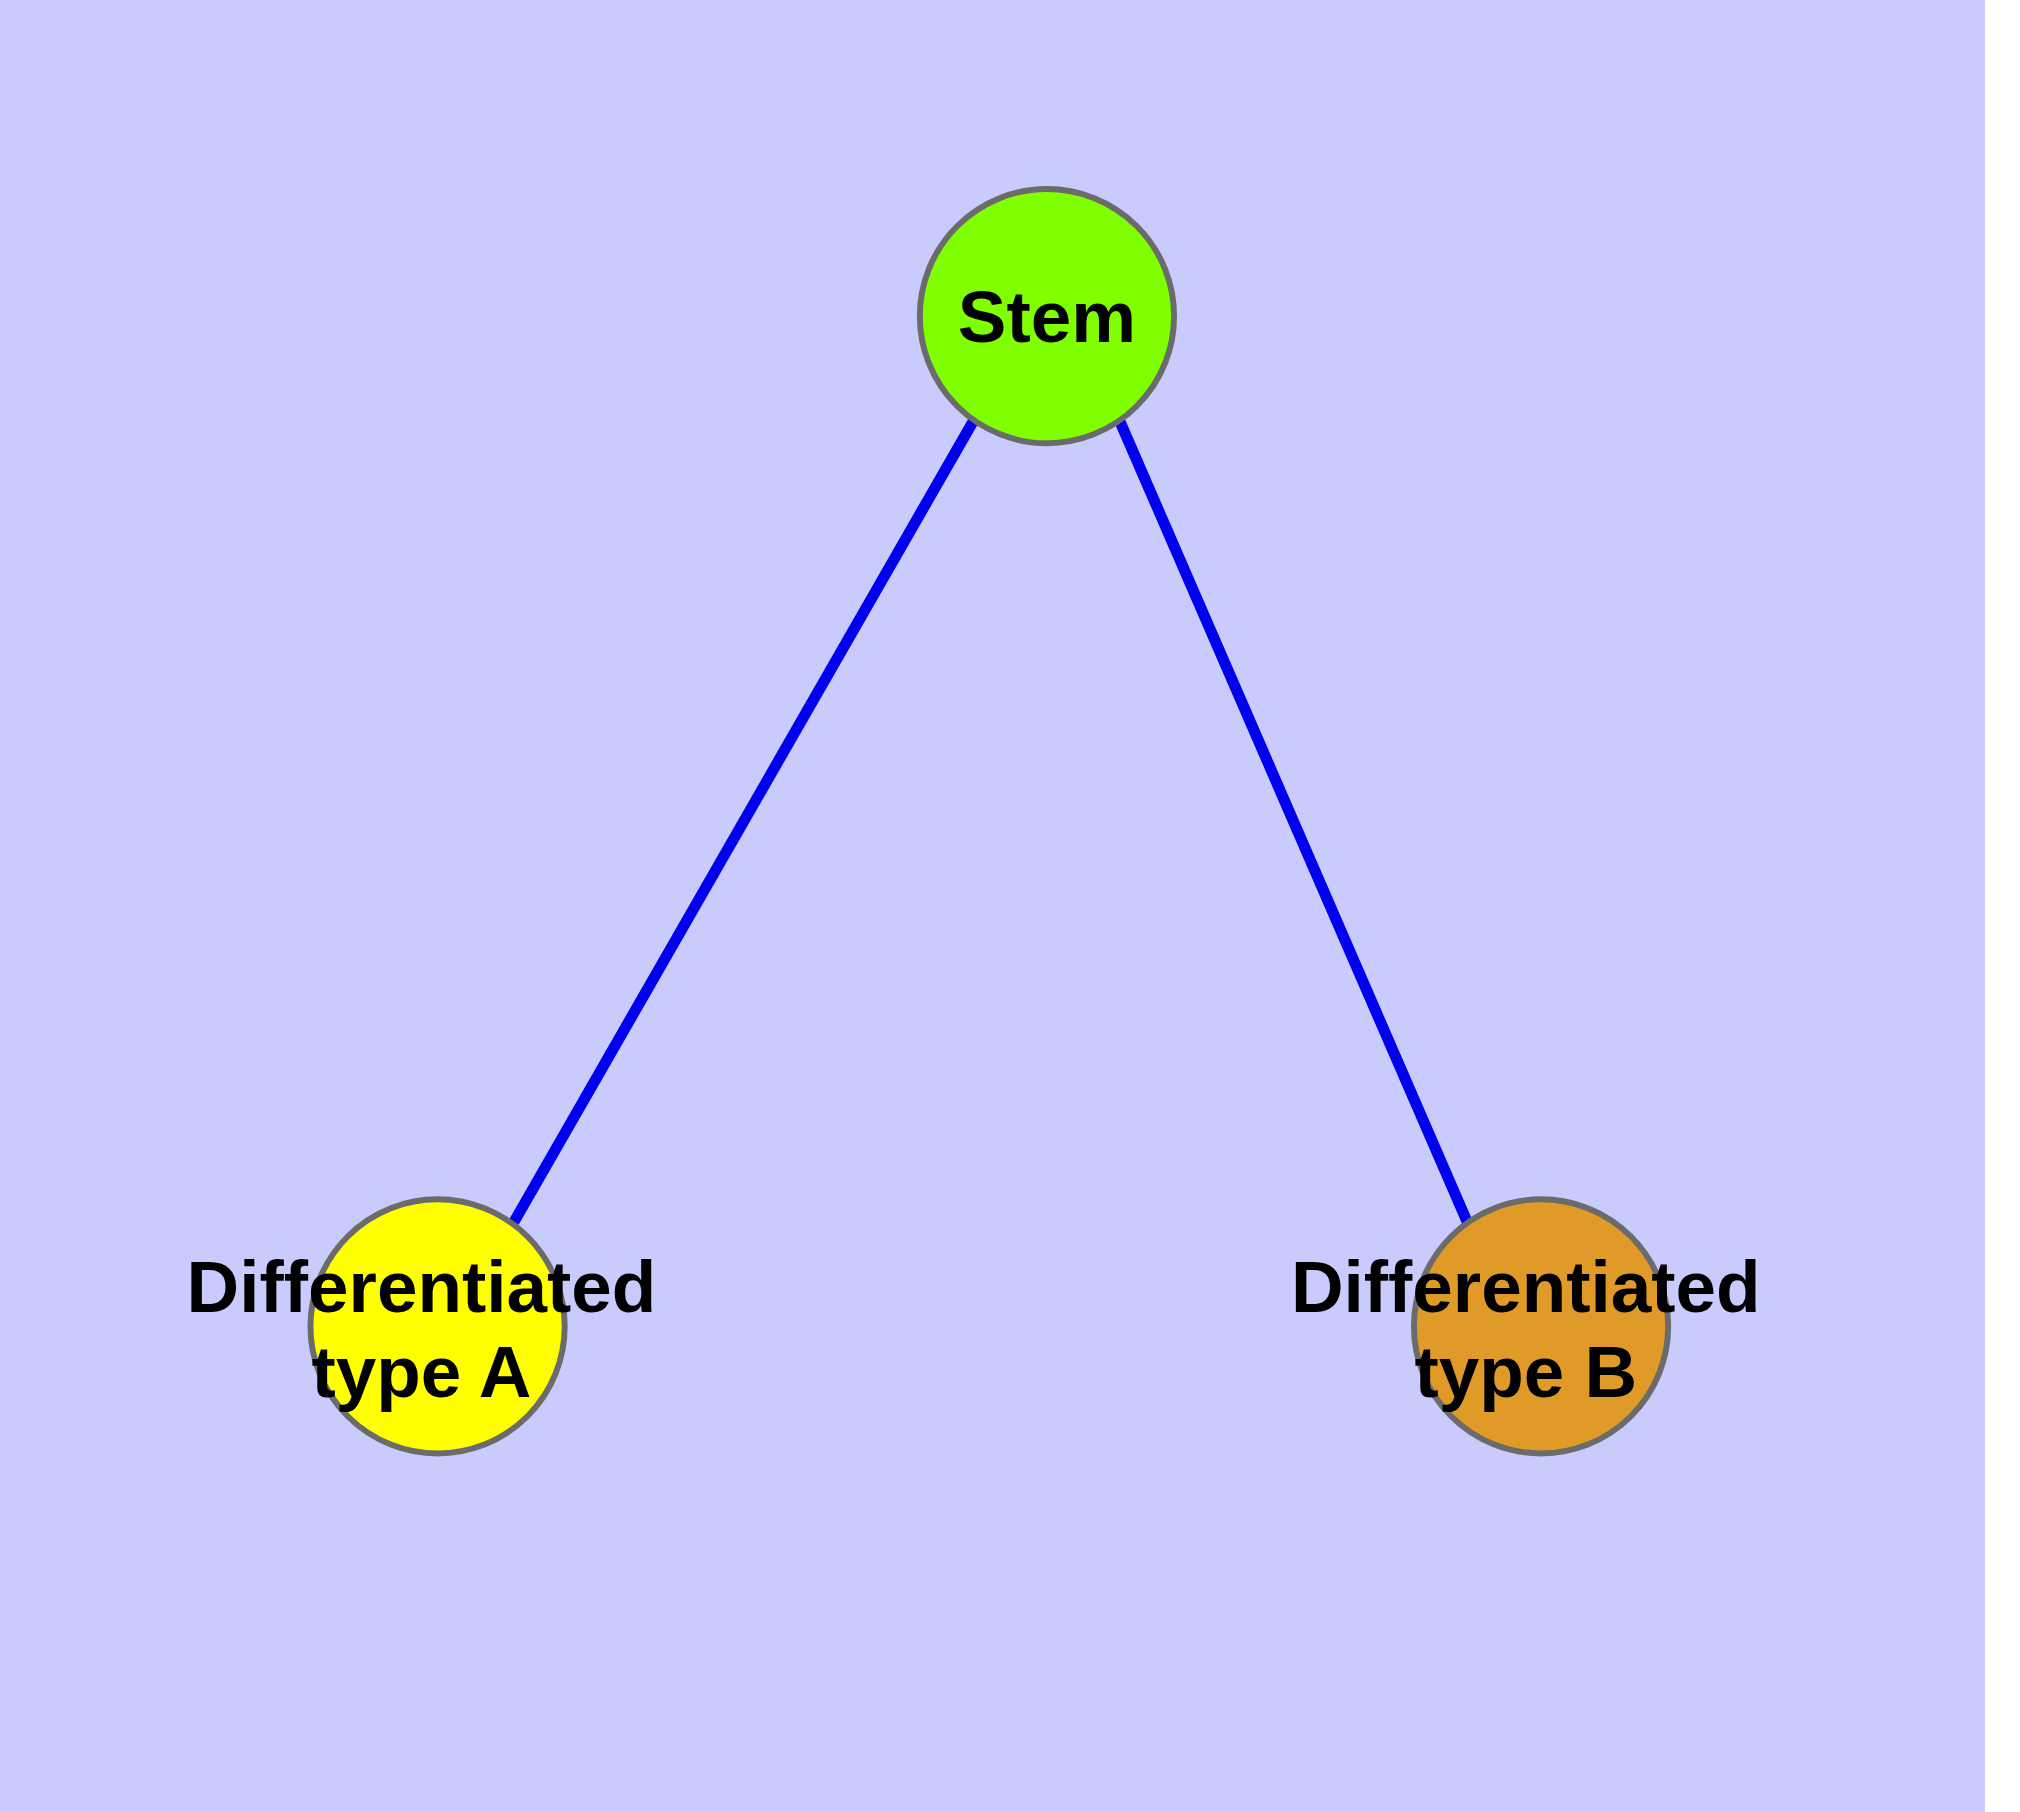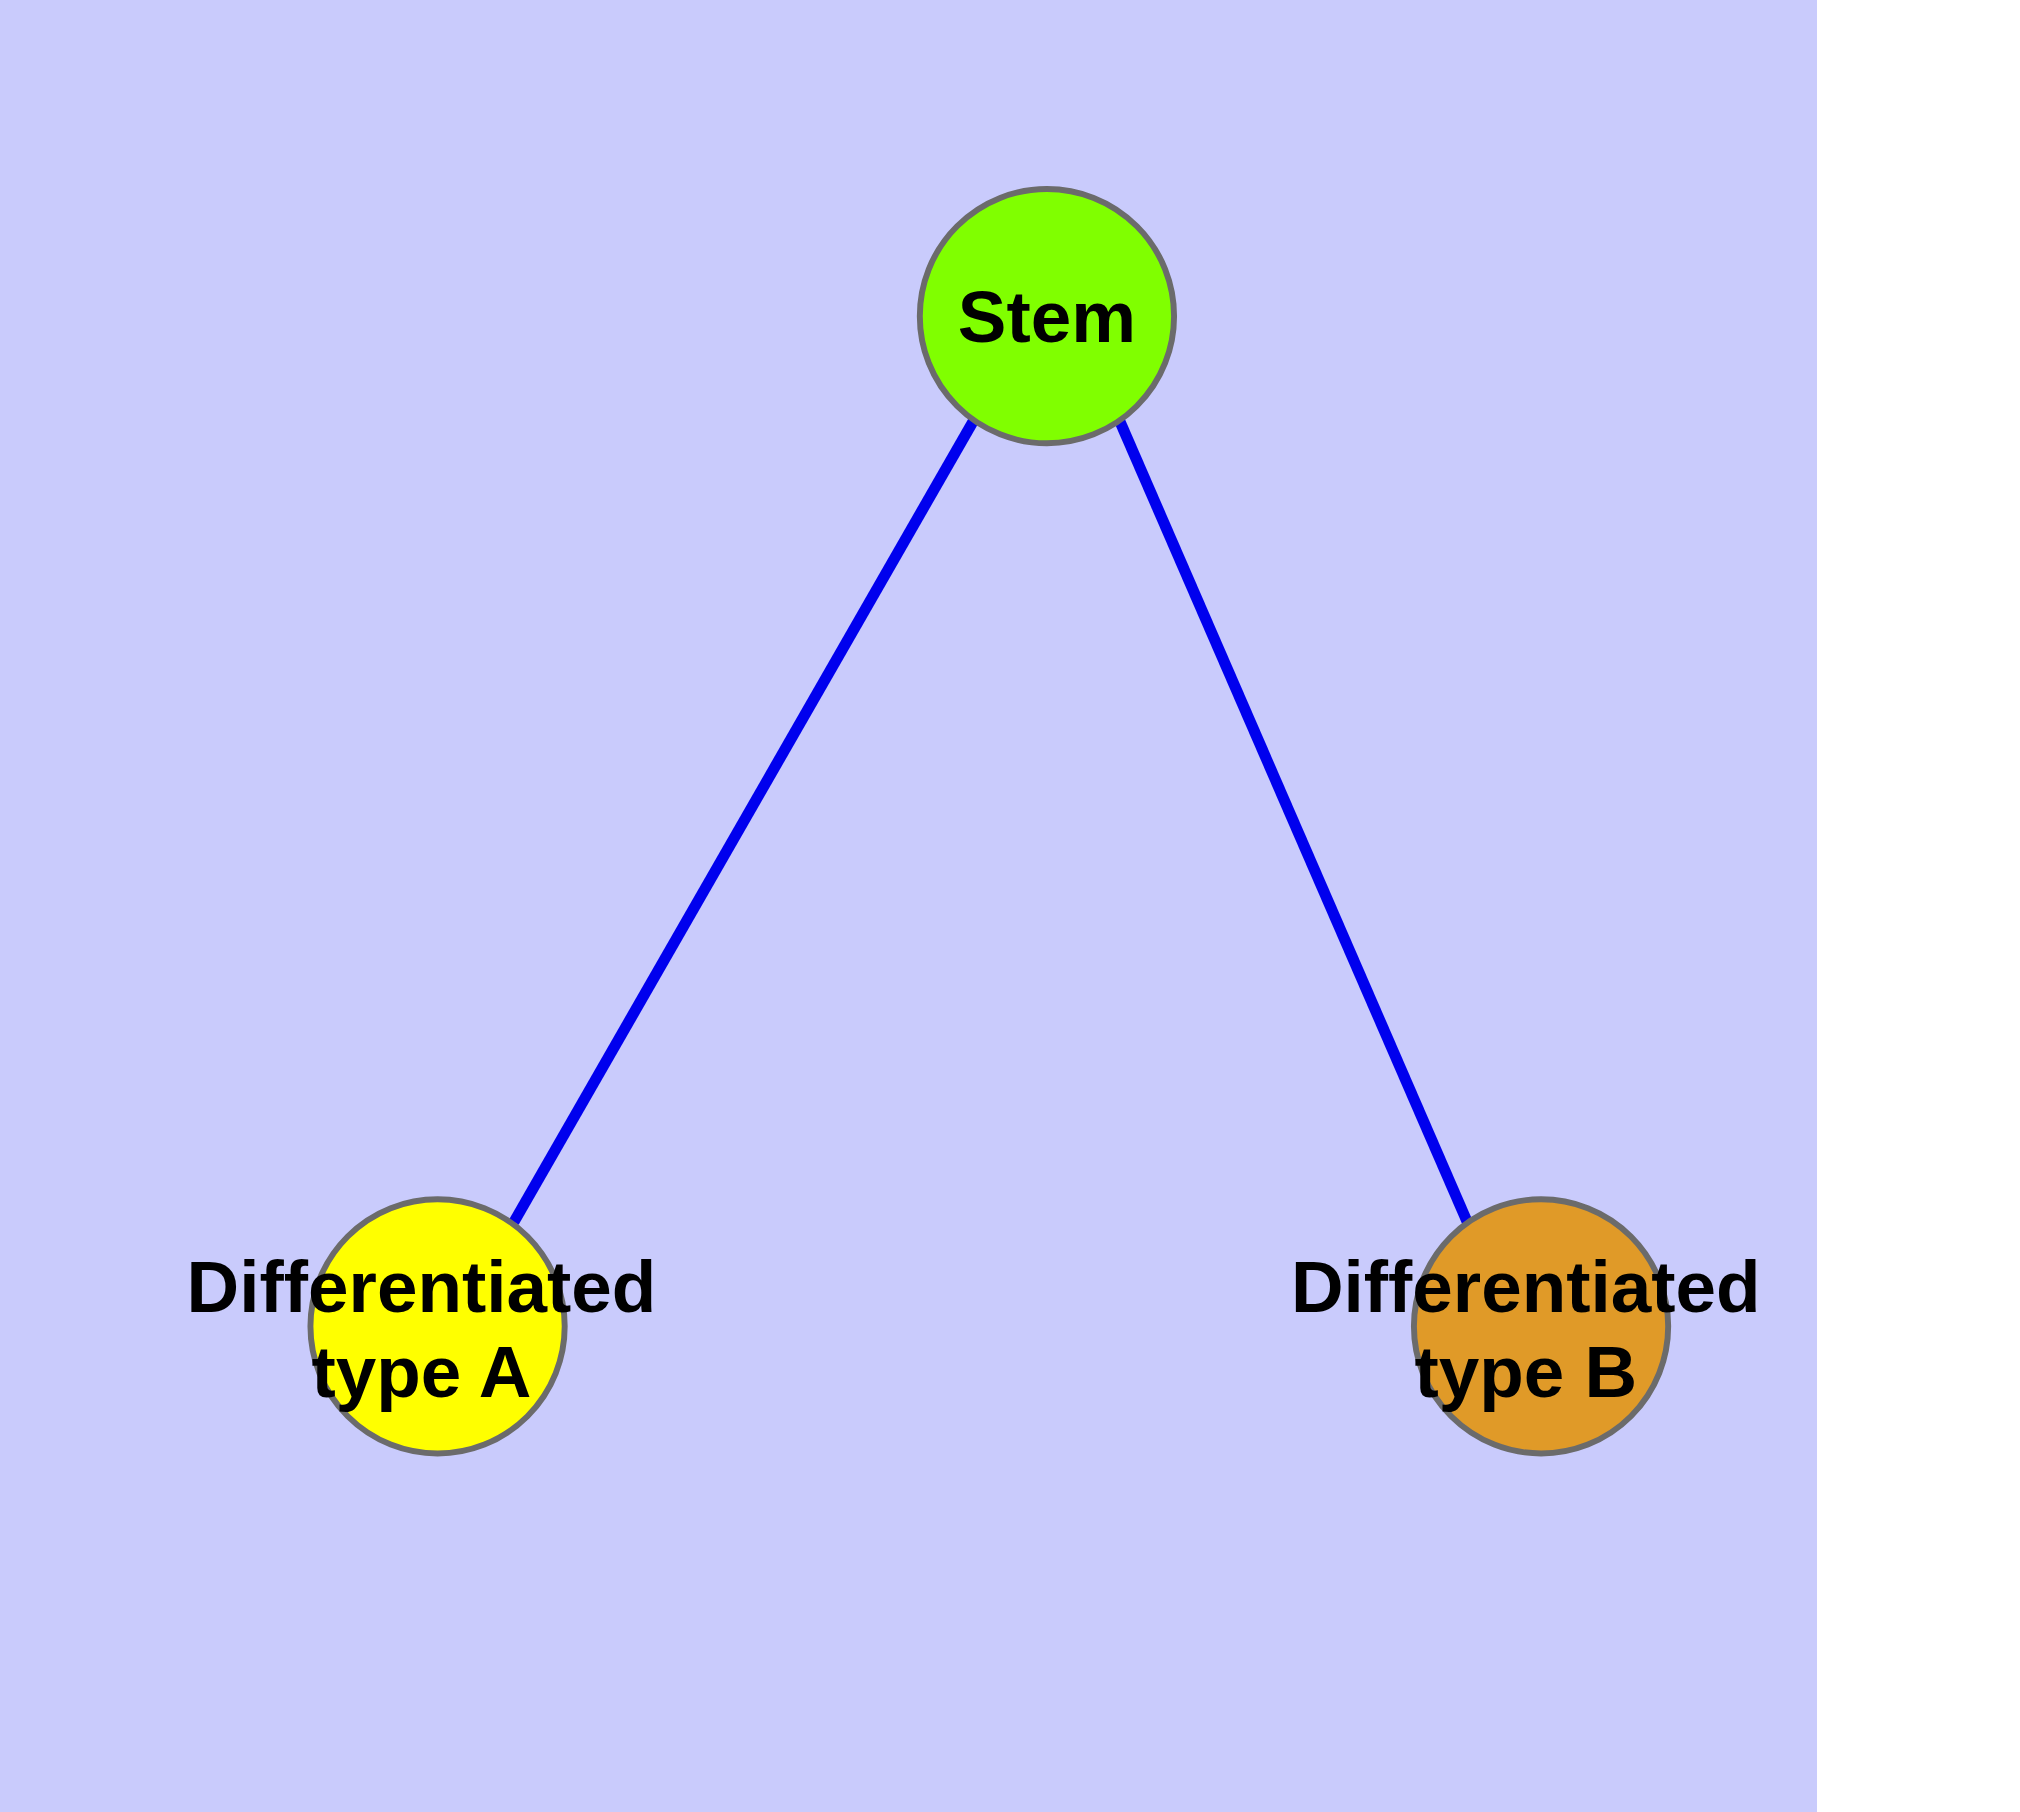--- a/index.html
+++ b/index.html
@@ -28,21 +28,21 @@
     font-weight: bold;
     fill: #000000;
     text-anchor: middle;
     dominant-baseline: alphabetic;
     paint-order: normal;
   }
 </style>
 </head>
 <body>
 
-<div id="canvas" style="background: rgb(201, 203, 252); width: 1817px; height: 1812px; text-decoration: underline;">
+<div id="canvas" style="background: rgb(201, 203, 252); width: 1985px; height: 1812px; text-decoration: underline;">
   <svg id="graph-svg" viewBox="0 0 2384 2138" xmlns="http://www.w3.org/2000/svg">
 
     <rect id="bg-rect" x="0" y="0" width="2384" height="2138" fill="#C9CBFC"></rect>
 
     <g id="edges-layer">
       <line id="edge-0" x1="1148" y1="497" x2="606" y2="1442" stroke="#0000EE" stroke-width="13" stroke-linecap="butt"></line>
       <line id="edge-1" x1="1321" y1="497" x2="1731" y2="1442" stroke="#0000EE" stroke-width="13" stroke-linecap="butt"></line>
     </g>
 
     <g id="nodes-layer">

